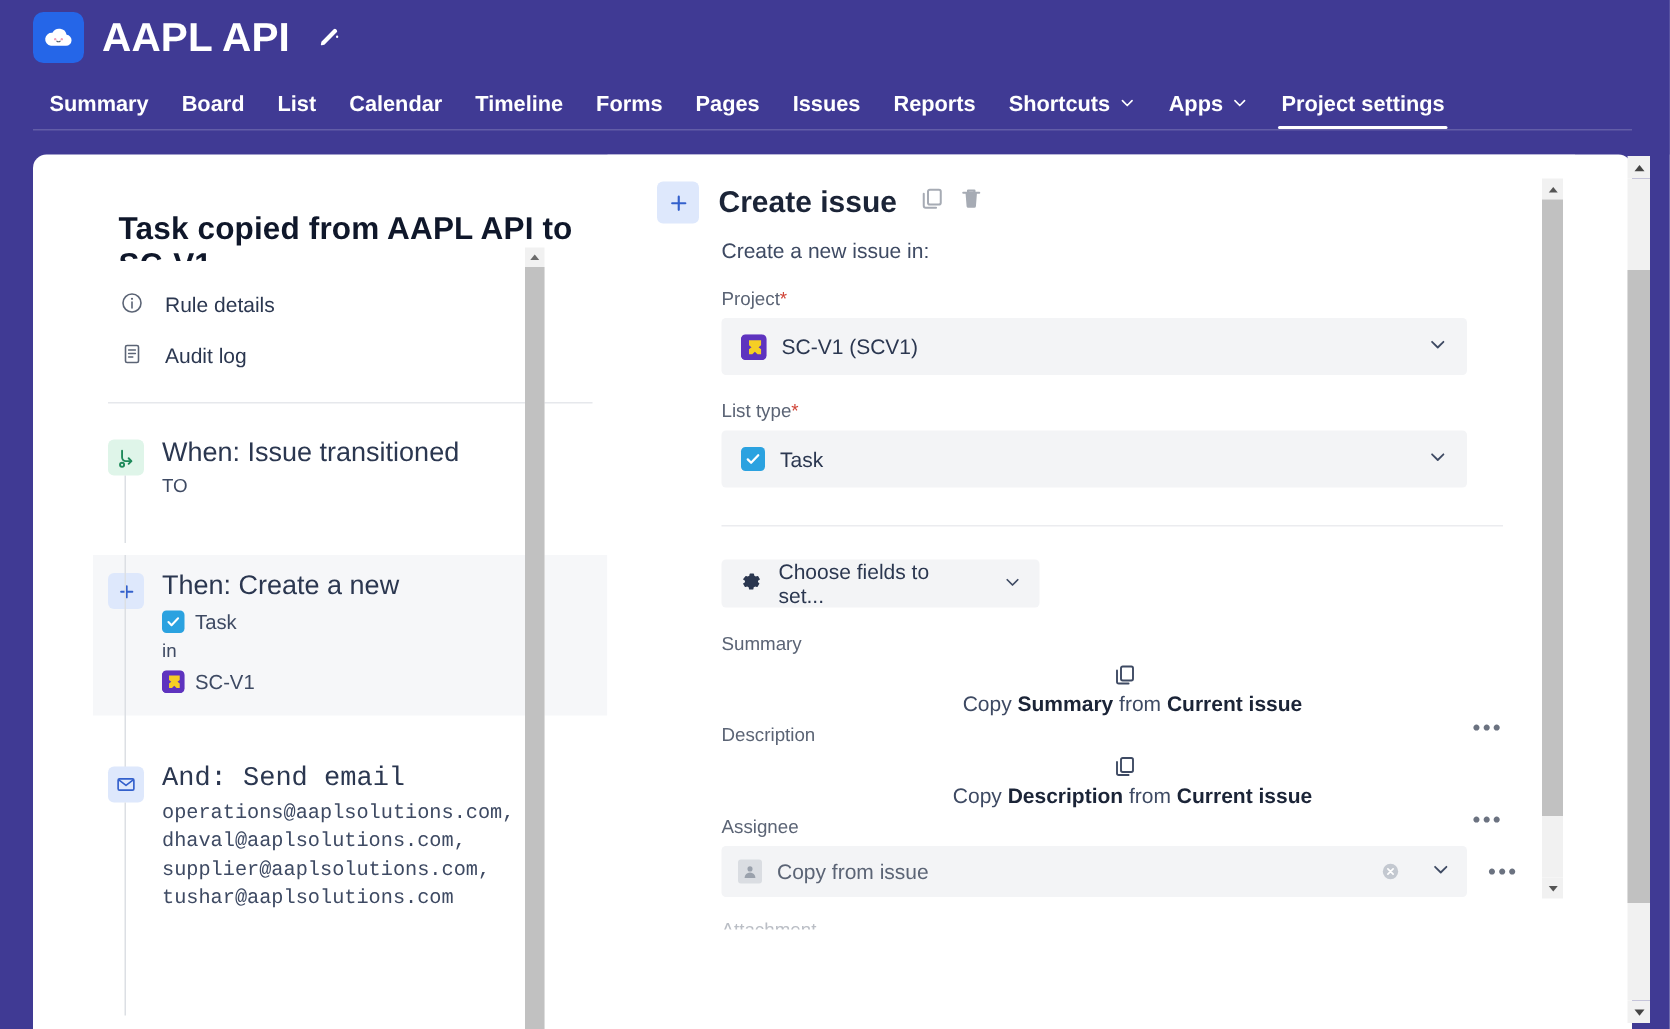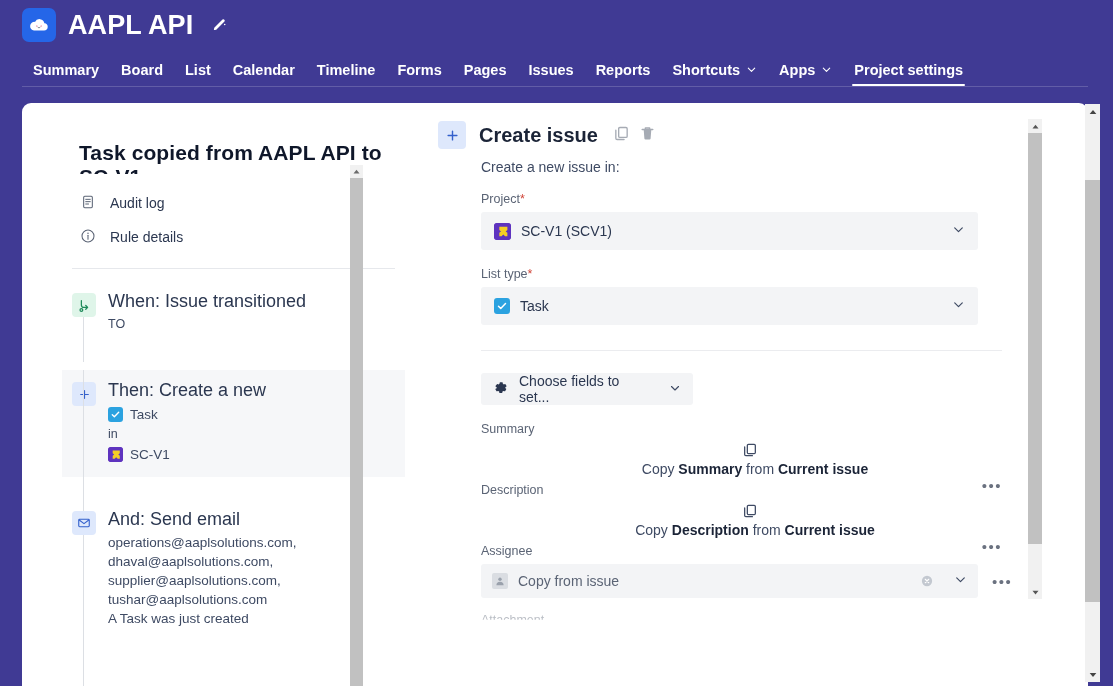--- a/index.html
+++ b/index.html
@@ -345,35 +345,35 @@
 
   <div class="rule-panel">
     <div class="rule-title">Task copied from AAPL API to SC-V1</div>
 
     <div class="rule-body">
 
       <div class="rule-links">
         <div class="rule-link">
           <span>
             <svg width="16" height="16" viewBox="0 0 24 24">
-              <rect x="5.5" y="3.5" width="13" height="17" rx="1.6" stroke="#5B6475" stroke-width="1.6" fill="none"></rect>
-              <path d="M8.6 8h6.8M8.6 11.5h6.8M8.6 15h4.2" stroke="#5B6475" stroke-width="1.5" stroke-linecap="round"></path>
-            </svg>
-          </span>
-          <span>Audit log</span>
+              <circle cx="12" cy="12" r="9" stroke="#5B6475" stroke-width="1.6" fill="none"></circle>
+              <circle cx="12" cy="7.8" r="1.1" fill="#5B6475"></circle>
+              <path d="M12 11v6" stroke="#5B6475" stroke-width="1.6" stroke-linecap="round"></path>
+            </svg>
+          </span>
+          <span>Rule details</span>
         </div>
         <div class="rule-link">
           <span>
             <svg width="16" height="16" viewBox="0 0 24 24">
-              <circle cx="12" cy="12" r="9" stroke="#5B6475" stroke-width="1.6" fill="none"></circle>
-              <circle cx="12" cy="7.8" r="1.1" fill="#5B6475"></circle>
-              <path d="M12 11v6" stroke="#5B6475" stroke-width="1.6" stroke-linecap="round"></path>
-            </svg>
-          </span>
-          <span>Rule details</span>
+              <rect x="5.5" y="3.5" width="13" height="17" rx="1.6" stroke="#5B6475" stroke-width="1.6" fill="none"></rect>
+              <path d="M8.6 8h6.8M8.6 11.5h6.8M8.6 15h4.2" stroke="#5B6475" stroke-width="1.5" stroke-linecap="round"></path>
+            </svg>
+          </span>
+          <span>Audit log</span>
         </div>
       </div>
 
       <div class="rule-divider"></div>
 
       <div class="step" style="margin-top:14px;">
         <div class="step-connector" style="bottom:-20px;"></div>
         <div class="step-row">
           <div class="step-badge badge-green">
             <svg width="15" height="15" viewBox="0 0 24 24">
@@ -416,36 +416,35 @@
                     <path d="M10.4 3.6h2.2v3.1l-1.6 1.3 1.6 1.2v3.2h-2.2l-1.7-1.5-1.6 1.5H5v-3.2l1.6-1.2L5 6.7V3.6h2.1z" fill="#F5CE24"></path>
                   </svg>
                 </span>
                 <span>SC-V1</span>
               </span>
             </div>
           </div>
         </div>
       </div>
 
-      <div class="step" style="margin-top:24px;">
+      <div class="step" style="margin-top:24px;font-family:Liberation Mono, monospace;">
         <div class="step-connector" style="bottom:-60px;"></div>
         <div class="step-row">
           <div class="step-badge badge-blue">
             <svg width="14" height="14" viewBox="0 0 24 24">
               <rect x="3" y="5.5" width="18" height="13" rx="1.6" stroke="#3360CC" stroke-width="1.9" fill="none"></rect>
               <path d="M3.8 6.8L12 13l8.2-6.2" stroke="#3360CC" stroke-width="1.9" fill="none" stroke-linecap="round" stroke-linejoin="round"></path>
             </svg>
           </div>
           <div class="step-main">
             <div class="step-head">And: Send email</div>
             <div class="step-sub big email-list">operations@aaplsolutions.com,
 dhaval@aaplsolutions.com,
 supplier@aaplsolutions.com,
 tushar@aaplsolutions.com</div>
-            <div class="step-sub big">A Task was just created</div>
           </div>
         </div>
       </div>
 
     </div>
   </div>
 
   <div class="sb-arrow" style="left:328px;top:62px;width:13px;height:13px;">
     <svg width="9" height="9" viewBox="0 0 12 12">
         <path d="M6 3.5L10 8.5H2z" fill="#6B6B6B"></path>

